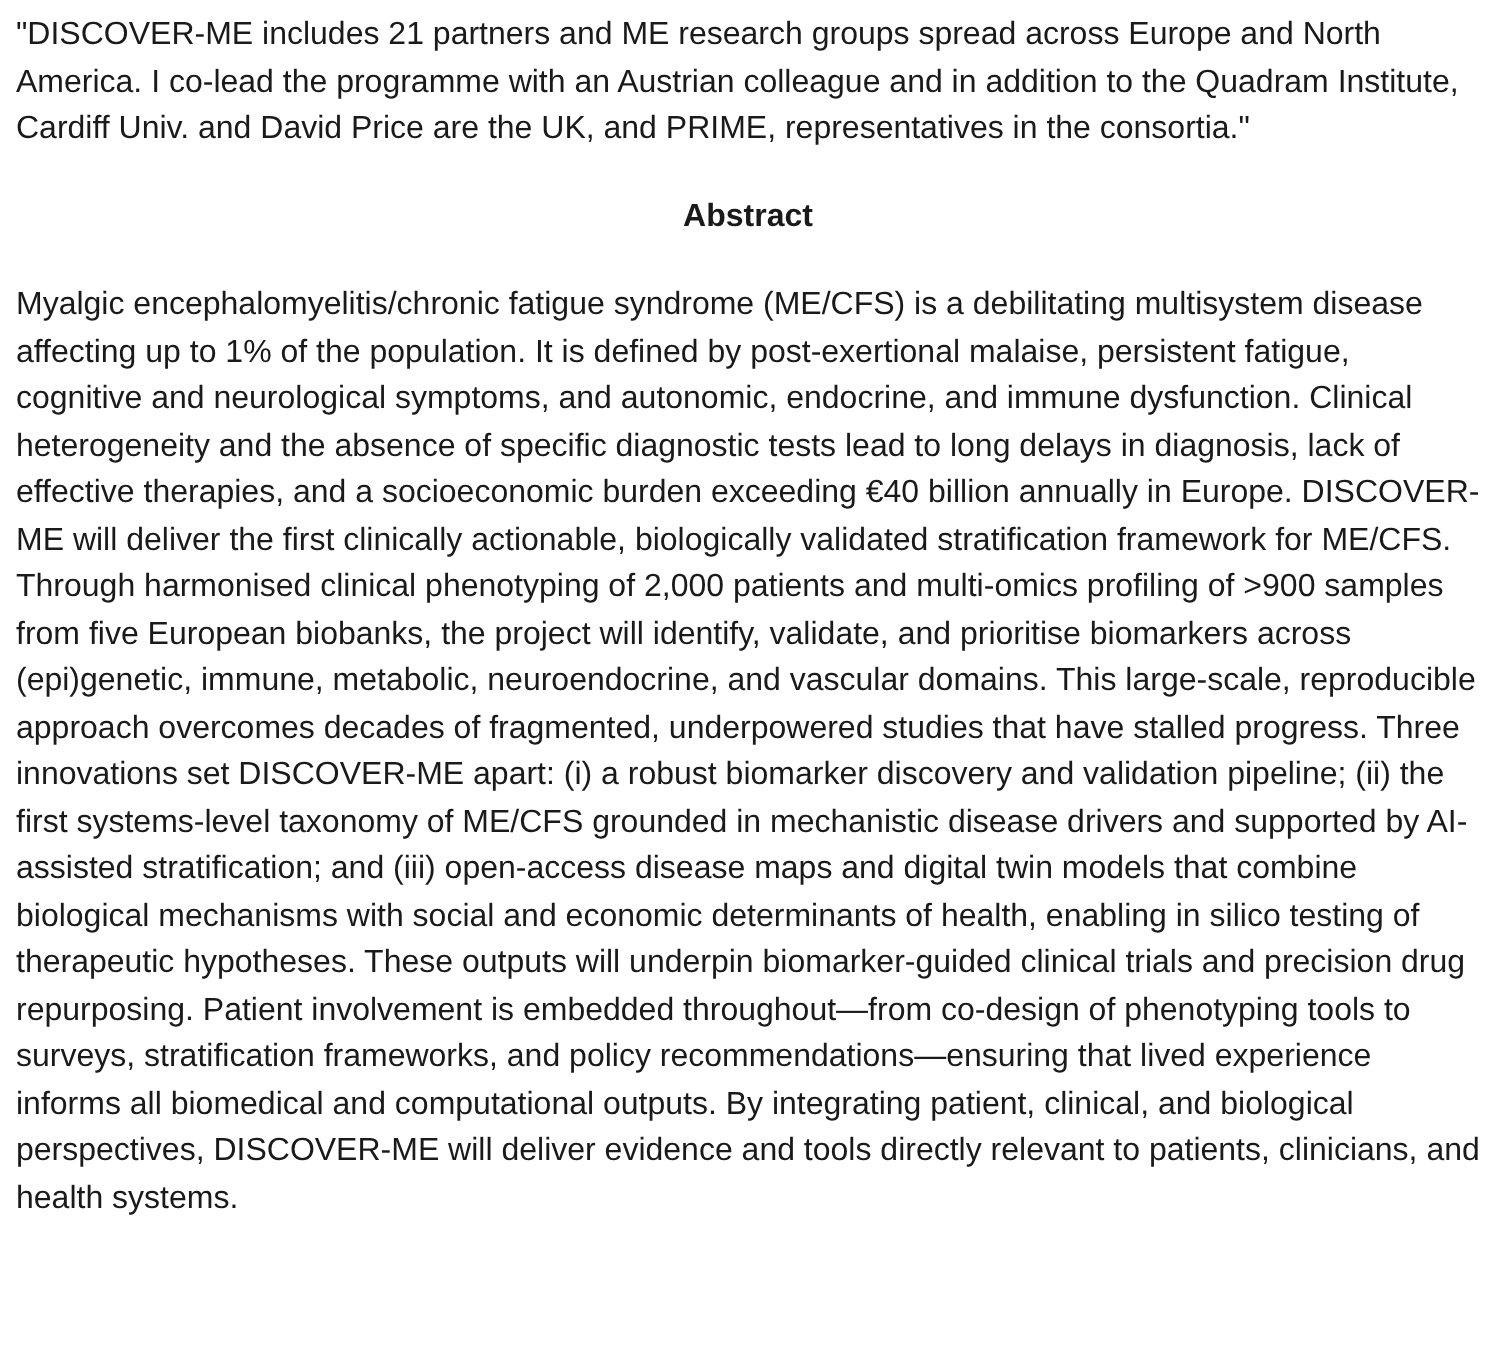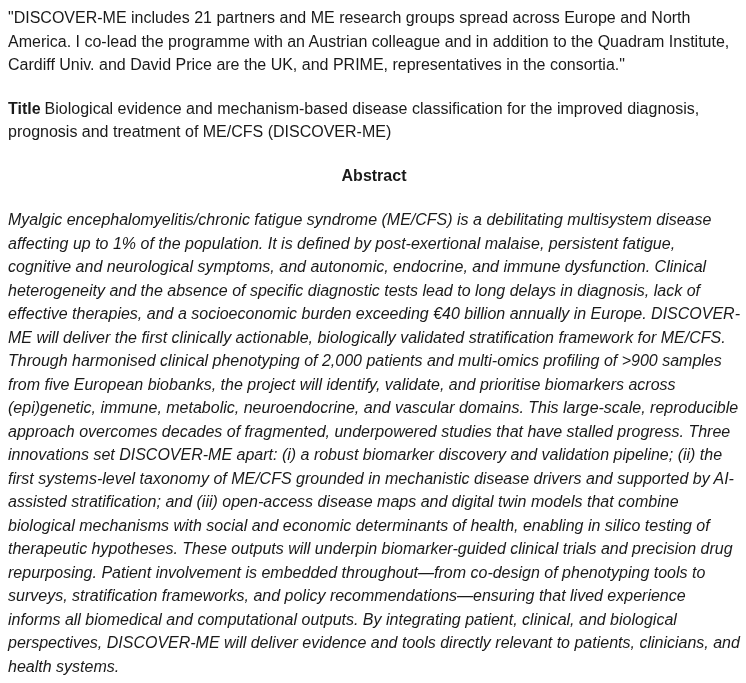--- a/index.html
+++ b/index.html
@@ -22,38 +22,36 @@
     line-height: 23.5px;
     color: #1a1a1a;
     background: #ffffff;
   }
   .para {
     margin: 0 0 20px 0;
     max-width: 732px;
   }
   .para:last-child {
     margin-bottom: 12px;
-    font-style: italic;
   }
   .inline-label {
     font-weight: bold;
     margin-right: 4px;
   }
   .heading {
     font-weight: bold;
     margin-bottom: 21px;
     text-align: center;
   }
 </style>
 </head>
 <body>
 
 <div class="page">
 
   <p class="para">"DISCOVER-ME includes 21 partners and ME research groups spread across Europe and North America. I co-lead the programme with an Austrian colleague and in addition to the Quadram Institute, Cardiff Univ. and David Price are the UK, and PRIME, representatives in the consortia."</p>
 
-  <p class="para"><span class="inline-label">Title</span><span>Biological evidence and mechanism-based disease classification for the improved diagnosis, prognosis and treatment of ME/CFS (DISCOVER-ME)</span></p>
 
   <p class="para heading">Abstract</p>
 
   <p class="para">Myalgic encephalomyelitis/chronic fatigue syndrome (ME/CFS) is a debilitating multisystem disease affecting up to 1% of the population. It is defined by post-exertional malaise, persistent fatigue, cognitive and neurological symptoms, and autonomic, endocrine, and immune dysfunction. Clinical heterogeneity and the absence of specific diagnostic tests lead to long delays in diagnosis, lack of effective therapies, and a socioeconomic burden exceeding €40 billion annually in Europe. DISCOVER-ME will deliver the first clinically actionable, biologically validated stratification framework for ME/CFS. Through harmonised clinical phenotyping of 2,000 patients and multi-omics profiling of &gt;900 samples from five European biobanks, the project will identify, validate, and prioritise biomarkers across (epi)genetic, immune, metabolic, neuroendocrine, and vascular domains. This large-scale, reproducible approach overcomes decades of fragmented, underpowered studies that have stalled progress. Three innovations set DISCOVER-ME apart: (i) a robust biomarker discovery and validation pipeline; (ii) the first systems-level taxonomy of ME/CFS grounded in mechanistic disease drivers and supported by AI-assisted stratification; and (iii) open-access disease maps and digital twin models that combine biological mechanisms with social and economic determinants of health, enabling in silico testing of therapeutic hypotheses. These outputs will underpin biomarker-guided clinical trials and precision drug repurposing. Patient involvement is embedded throughout—from co-design of phenotyping tools to surveys, stratification frameworks, and policy recommendations—ensuring that lived experience informs all biomedical and computational outputs. By integrating patient, clinical, and biological perspectives, DISCOVER-ME will deliver evidence and tools directly relevant to patients, clinicians, and health systems.</p>
 
 </div>
 
 </body></html>

